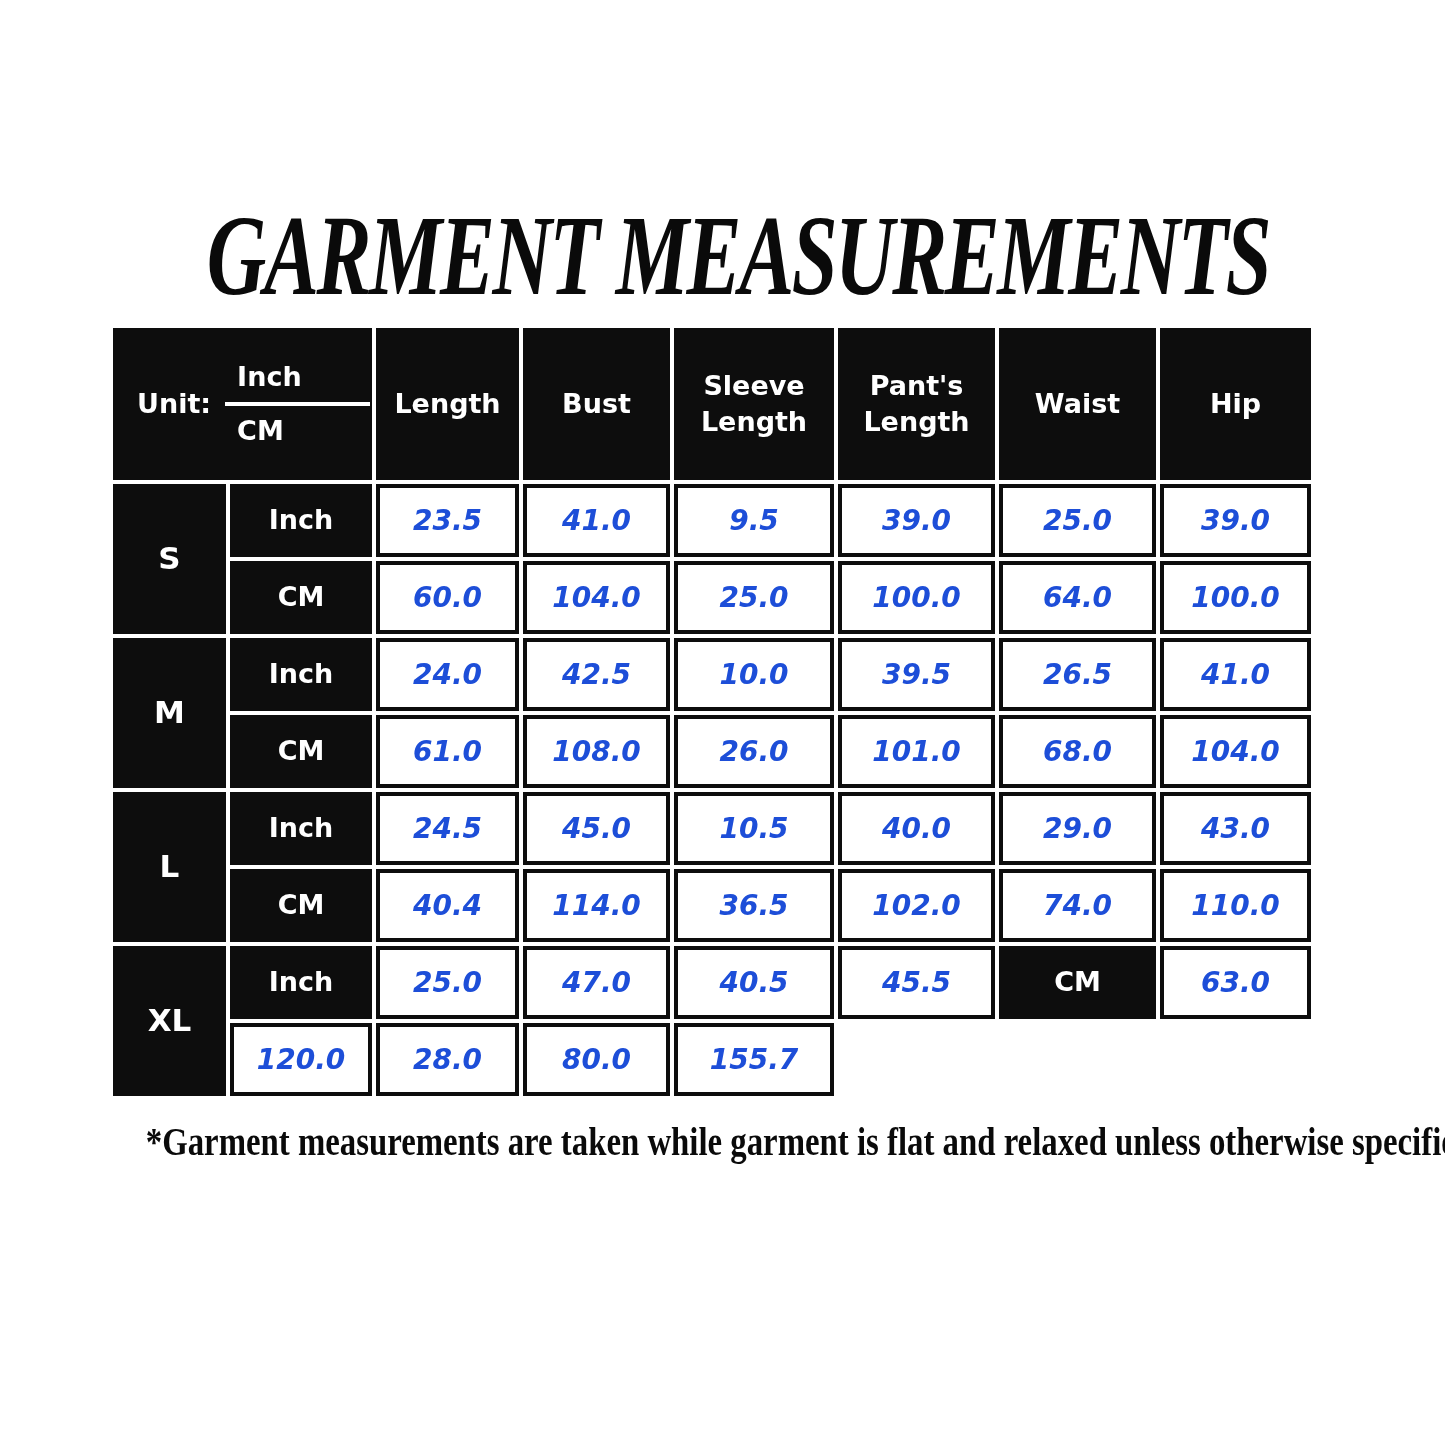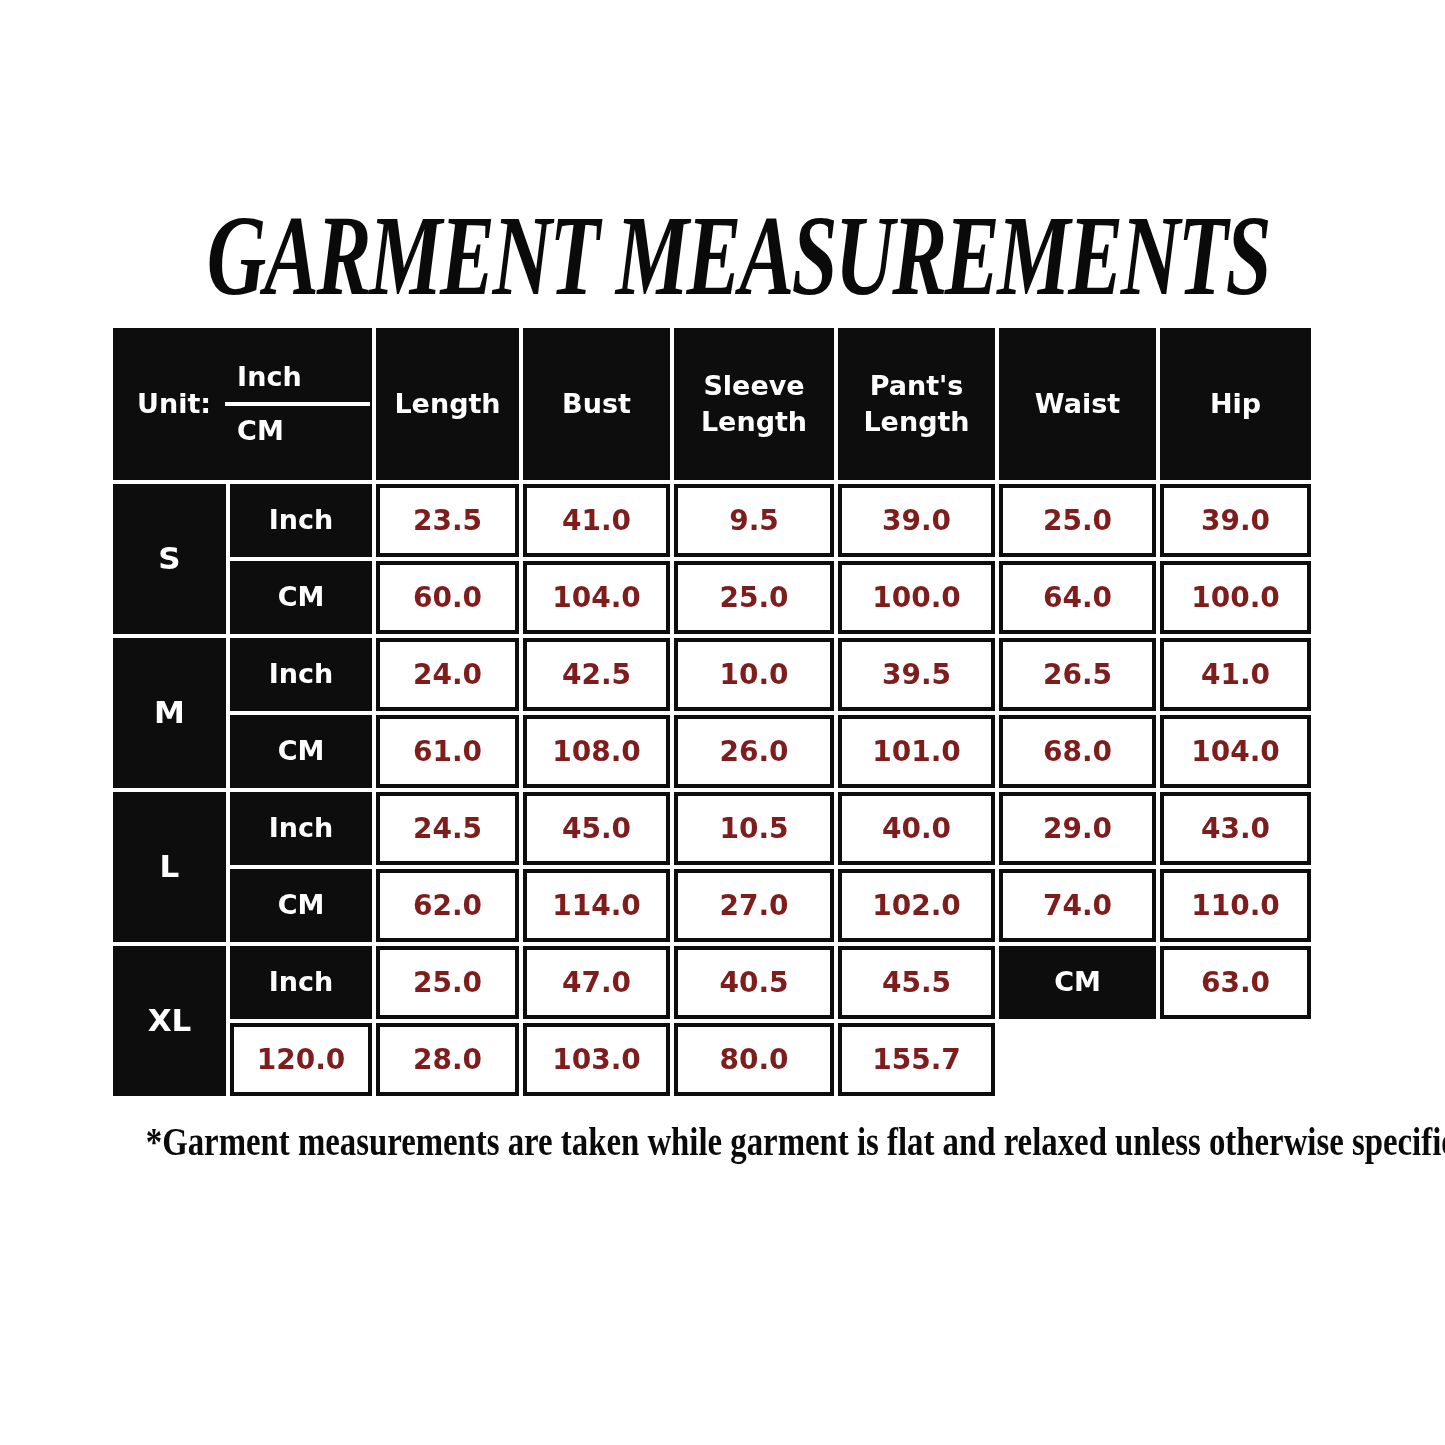--- a/index.html
+++ b/index.html
@@ -58,23 +58,24 @@
   .dark {
     background: #0d0d0d;
     color: #ffffff;
     font-weight: bold;
     font-size: 27px;
     line-height: 1.35;
   }
   .light {
     background: #ffffff;
     border: 4px solid #0d0d0d;
-    color: #7f1d1d;
+    color: #1d4ed8;
     font-weight: bold;
     font-size: 28px;
+    font-style: italic;
   }
 
   
   .unit-cell {
     grid-column: span 2;
     justify-content: center;
     padding-left: 24px;
     padding-right: 2px;
   }
   .unit-frac {
@@ -173,36 +174,35 @@
 
   <div class="cell dark size-cell">L</div>
   <div class="cell dark">Inch</div>
   <div class="cell light">24.5</div>
   <div class="cell light">45.0</div>
   <div class="cell light">10.5</div>
   <div class="cell light">40.0</div>
   <div class="cell light">29.0</div>
   <div class="cell light">43.0</div>
   <div class="cell dark">CM</div>
-  <div class="cell light">62.0</div>
+  <div class="cell light">40.4</div>
   <div class="cell light">114.0</div>
-  <div class="cell light">27.0</div>
+  <div class="cell light">36.5</div>
   <div class="cell light">102.0</div>
   <div class="cell light">74.0</div>
   <div class="cell light">110.0</div>
 
   <div class="cell dark size-cell">XL</div>
   <div class="cell dark">Inch</div>
   <div class="cell light">25.0</div>
   <div class="cell light">47.0</div>
   <div class="cell light">40.5</div>
   <div class="cell light">45.5</div>
   <div class="cell dark">CM</div>
   <div class="cell light">63.0</div>
   <div class="cell light">120.0</div>
   <div class="cell light">28.0</div>
-  <div class="cell light">103.0</div>
   <div class="cell light">80.0</div>
   <div class="cell light">155.7</div>
 
 </div>
 
 <p class="footnote"><span class="footnote-inner">*Garment measurements are taken while garment is flat and relaxed unless otherwise specified</span></p>
 
 </body></html>

